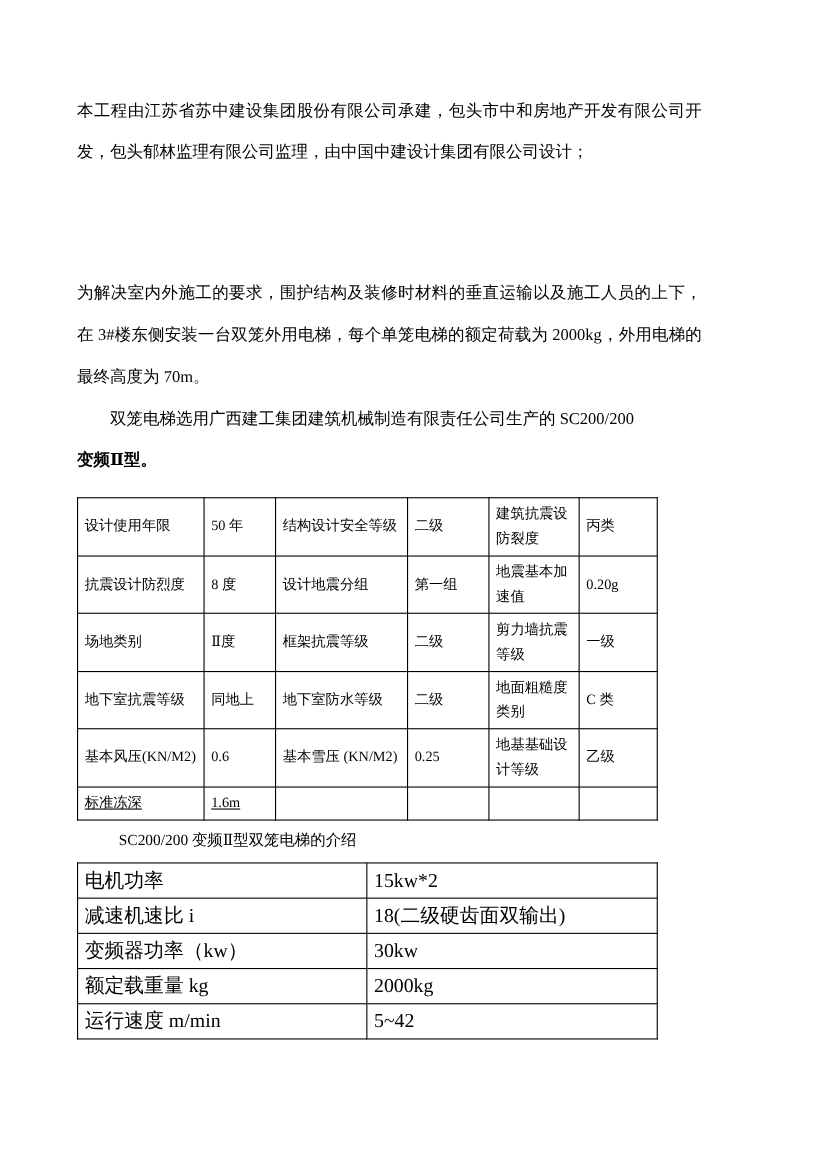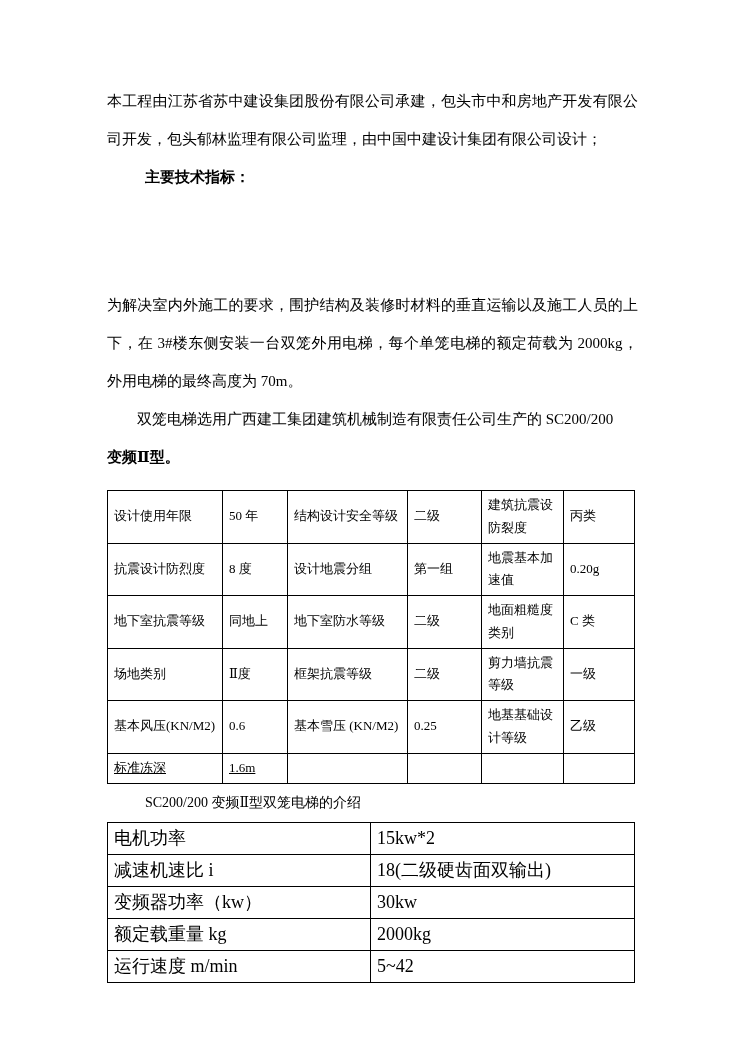--- a/index.html
+++ b/index.html
@@ -7,21 +7,21 @@
   body {
     width: 744px;
     height: 1052px;
     overflow: hidden;
     font-family: "Liberation Serif", "DejaVu Serif", serif;
     color: #000000;
   }
   .page {
     width: 744px;
     height: 1052px;
-    padding: 82px 106px 40px 107px;
+    padding: 82px 106px 40px 70px;
     background: #ffffff;
   }
   .para {
     font-size: 15px;
     line-height: 38px;
     text-align: justify;
   }
   .heading {
     font-size: 15px;
     line-height: 38px;
@@ -56,21 +56,20 @@
   .specs-table tr.short td { height: 30px; text-decoration: underline; }
   .params-table td { height: 29px; font-size: 18px; line-height: 1.4; }
 </style>
 </head>
 <body>
 
 <div class="page">
 
   <p class="para">本工程由江苏省苏中建设集团股份有限公司承建，包头市中和房地产开发有限公司开发，包头郁林监理有限公司监理，由中国中建设计集团有限公司设计；</p>
 
-  <p class="heading">主要技术指标：</p>
 
   <div class="spacer"></div>
 
   <p class="para">为解决室内外施工的要求，围护结构及装修时材料的垂直运输以及施工人员的上下，在 3#楼东侧安装一台双笼外用电梯，每个单笼电梯的额定荷载为 2000kg，外用电梯的最终高度为 70m。</p>
 
   <p class="para indent-first"><span>双笼电梯选用广西建工集团建筑机械制造有限责任公司生产的 SC200/200</span><br><span class="bold">变频Ⅱ型。</span></p>
 
   <table class="specs-table">
     <colgroup>
       <col style="width:115px">
@@ -91,34 +90,34 @@
       </tr>
       <tr class="tall">
         <td>抗震设计防烈度</td>
         <td>8 度</td>
         <td>设计地震分组</td>
         <td>第一组</td>
         <td>地震基本加速值</td>
         <td>0.20g</td>
       </tr>
       <tr class="tall">
+        <td>场地类别</td>
+        <td>Ⅱ度</td>
+        <td>框架抗震等级</td>
+        <td>二级</td>
+        <td>剪力墙抗震等级</td>
+        <td>一级</td>
+      </tr>
+      <tr class="tall">
         <td>地下室抗震等级</td>
         <td>同地上</td>
         <td>地下室防水等级</td>
         <td>二级</td>
         <td>地面粗糙度类别</td>
         <td>C 类</td>
-      </tr>
-      <tr class="tall">
-        <td>场地类别</td>
-        <td>Ⅱ度</td>
-        <td>框架抗震等级</td>
-        <td>二级</td>
-        <td>剪力墙抗震等级</td>
-        <td>一级</td>
       </tr>
       <tr class="tall">
         <td>基本风压(KN/M2)</td>
         <td>0.6</td>
         <td>基本雪压 (KN/M2)</td>
         <td>0.25</td>
         <td>地基基础设计等级</td>
         <td>乙级</td>
       </tr>
       <tr class="short">

